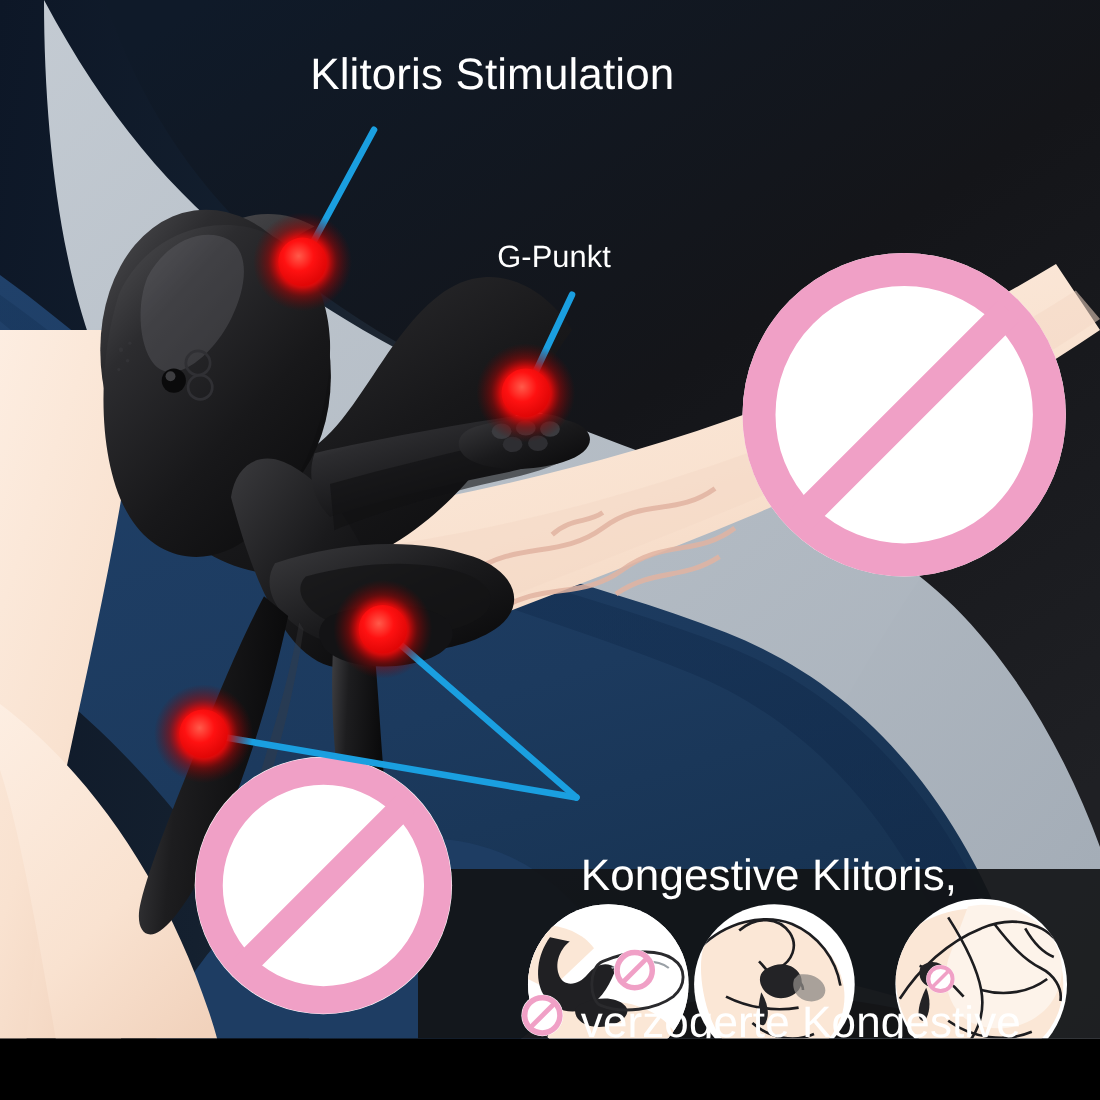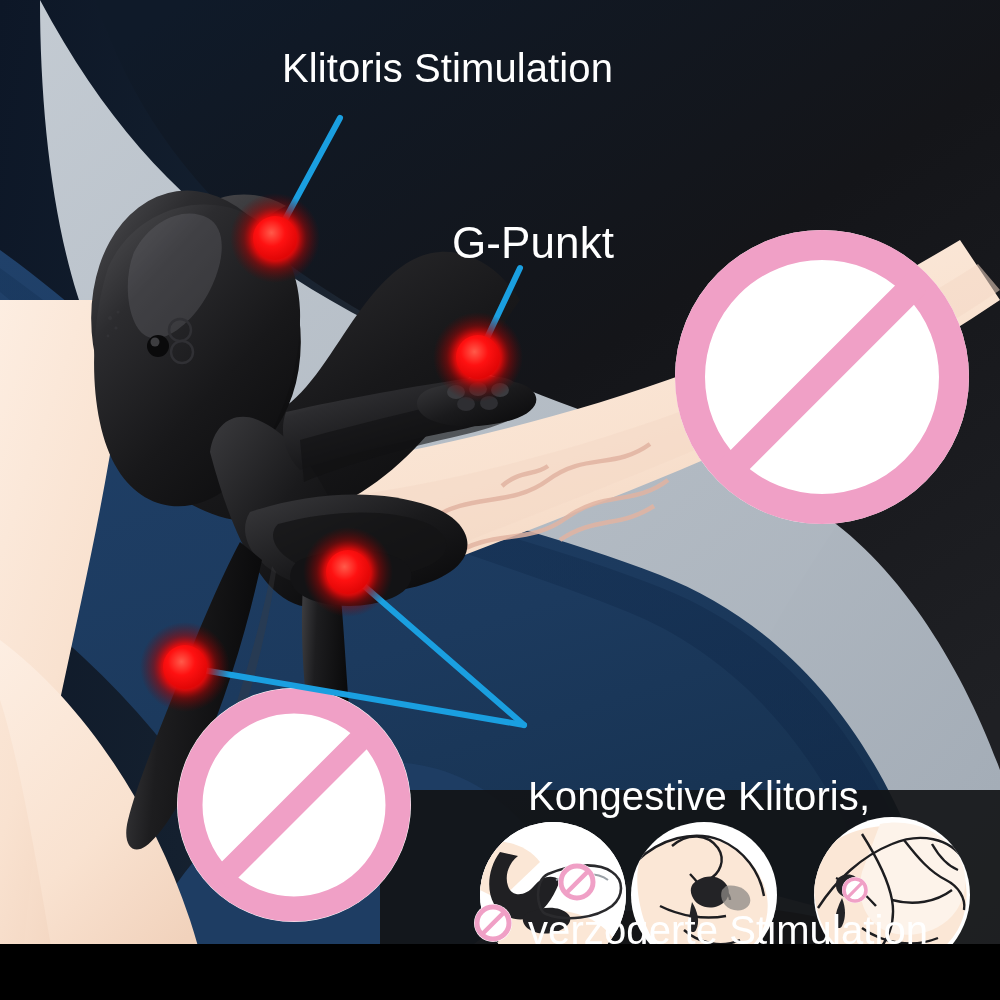--- a/index.html
+++ b/index.html
@@ -2,21 +2,21 @@
 <html><head>
 <meta charset="utf-8">
 <style>
   html,body{margin:0;padding:0;background:#000;}
   body{font-family:"Liberation Sans",sans-serif;}
   #stage{position:relative;width:1000px;height:944px;overflow:hidden;background:#1b1c20;}
   #stage svg.layer{position:absolute;left:0;top:0;width:1000px;height:1000px;}
   .anno-text{position:absolute;color:#ffffff;font-family:"Liberation Sans",sans-serif;
              font-weight:400;line-height:1.12;white-space:pre;letter-spacing:.1px;}
   #label-klitoris{left:282px;top:46px;font-size:40px;}
-  #label-gpunkt{left:452px;top:218px;font-size:44px;}
+  #label-gpunkt{left:452px;top:218px;font-size:28px;}
   #label-kongestive{left:528px;top:684px;font-size:40px;}
 </style>
 </head>
 <body>
 
 <div id="stage">
 
   <svg class="layer" viewBox="0 0 1000 1000" preserveAspectRatio="none">
     <defs>
       <linearGradient id="gBgMain" x1="0" y1="0" x2="1" y2="0.15">
@@ -325,16 +325,16 @@
       </g>
     </g>
   </svg>
 
   <div class="anno-text" id="label-klitoris">Klitoris Stimulation</div>
 
   <div class="anno-text" id="label-gpunkt">G-Punkt</div>
 
   <div class="anno-text" id="label-kongestive">
     <div>Kongestive Klitoris,</div>
-    <div>verzögerte Stimulation</div>
+    <div>verzögerte Kongestive</div>
   </div>
 
 </div>
 
 </body></html>

